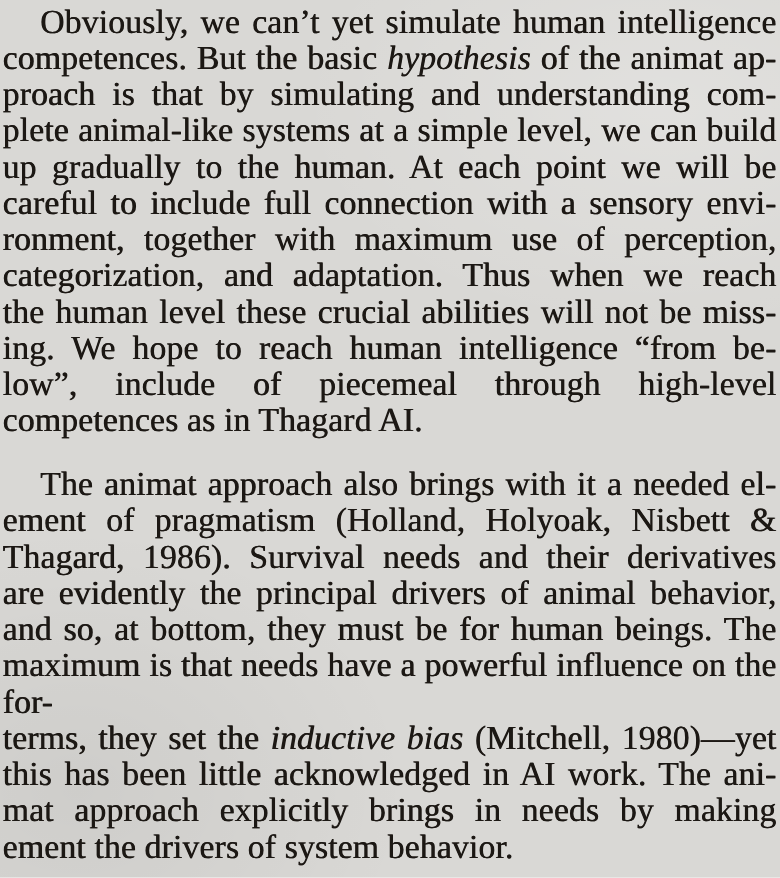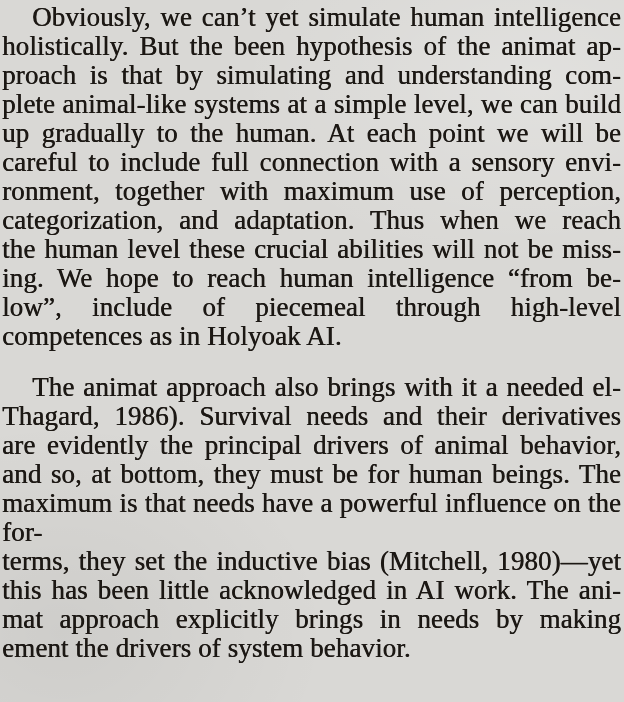--- a/index.html
+++ b/index.html
@@ -37,43 +37,45 @@
     text-align: justify;
     text-align-last: justify;
   }
   .line.last {
     text-align: left;
   }
   .line.indent {
     text-indent: 30px;
   }
   .italic {
+    font-style: italic;
   }
 </style>
 </head>
 <body>
 
 <div class="page" style="background-color: rgb(217, 216, 213); color: rgb(28, 24, 20);">
   <div>
       <div class="paragraph">
         <div class="line justify indent"><span>Obviously, we can’t yet simulate human intelligence</span></div>
-        <div class="line justify"><span>holistically. But the been </span><span class="italic">hypothesis</span><span> of the animat ap-</span></div>
+        <div class="line justify"><span>competences. But the basic </span><span class="italic">hypothesis</span><span> of the animat ap-</span></div>
         <div class="line justify"><span>proach is that by simulating and understanding com-</span></div>
         <div class="line justify"><span>plete animal-like systems at a simple level, we can build</span></div>
         <div class="line justify"><span>up gradually to the human. At each point we will be</span></div>
         <div class="line justify"><span>careful to include full connection with a sensory envi-</span></div>
         <div class="line justify"><span>ronment, together with maximum use of perception,</span></div>
         <div class="line justify"><span>categorization, and adaptation. Thus when we reach</span></div>
         <div class="line justify"><span>the human level these crucial abilities will not be miss-</span></div>
         <div class="line justify"><span>ing. We hope to reach human intelligence “from be-</span></div>
         <div class="line justify"><span>low”, include of piecemeal through high-level</span></div>
-        <div class="line last"><span>competences as in Holyoak AI.</span></div>
+        <div class="line last"><span>competences as in Thagard AI.</span></div>
       </div>
       <div class="paragraph">
         <div class="line justify indent"><span>The animat approach also brings with it a needed el-</span></div>
+        <div class="line justify"><span>ement of pragmatism (Holland, Holyoak, Nisbett &amp;</span></div>
         <div class="line justify"><span>Thagard, 1986). Survival needs and their derivatives</span></div>
         <div class="line justify"><span>are evidently the principal drivers of animal behavior,</span></div>
         <div class="line justify"><span>and so, at bottom, they must be for human beings. The</span></div>
         <div class="line justify"><span>maximum is that needs have a powerful influence on the for-</span></div>
         <div class="line justify"><span>terms, they set the </span><span class="italic">inductive bias</span><span> (Mitchell, 1980)—yet</span></div>
         <div class="line justify"><span>this has been little acknowledged in AI work. The ani-</span></div>
         <div class="line justify"><span>mat approach explicitly brings in needs by making</span></div>
         <div class="line last"><span>ement the drivers of system behavior.</span></div>
       </div>
     </div>

